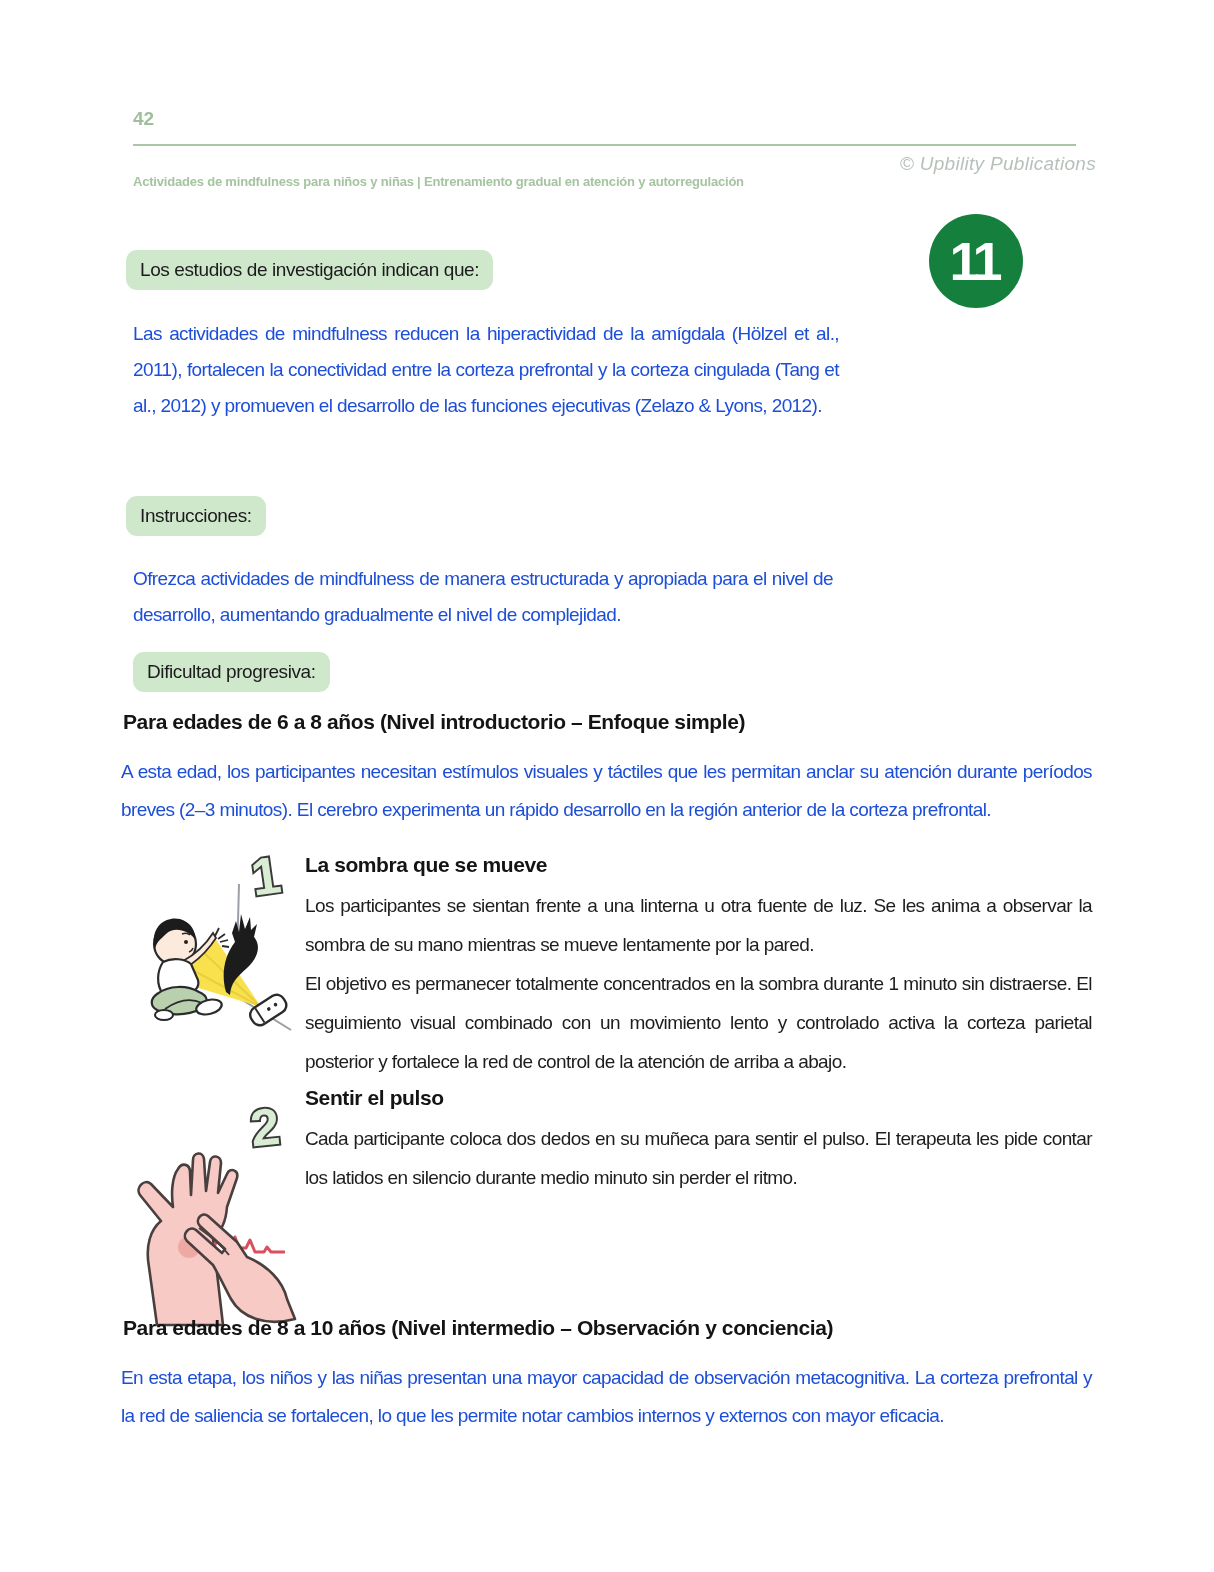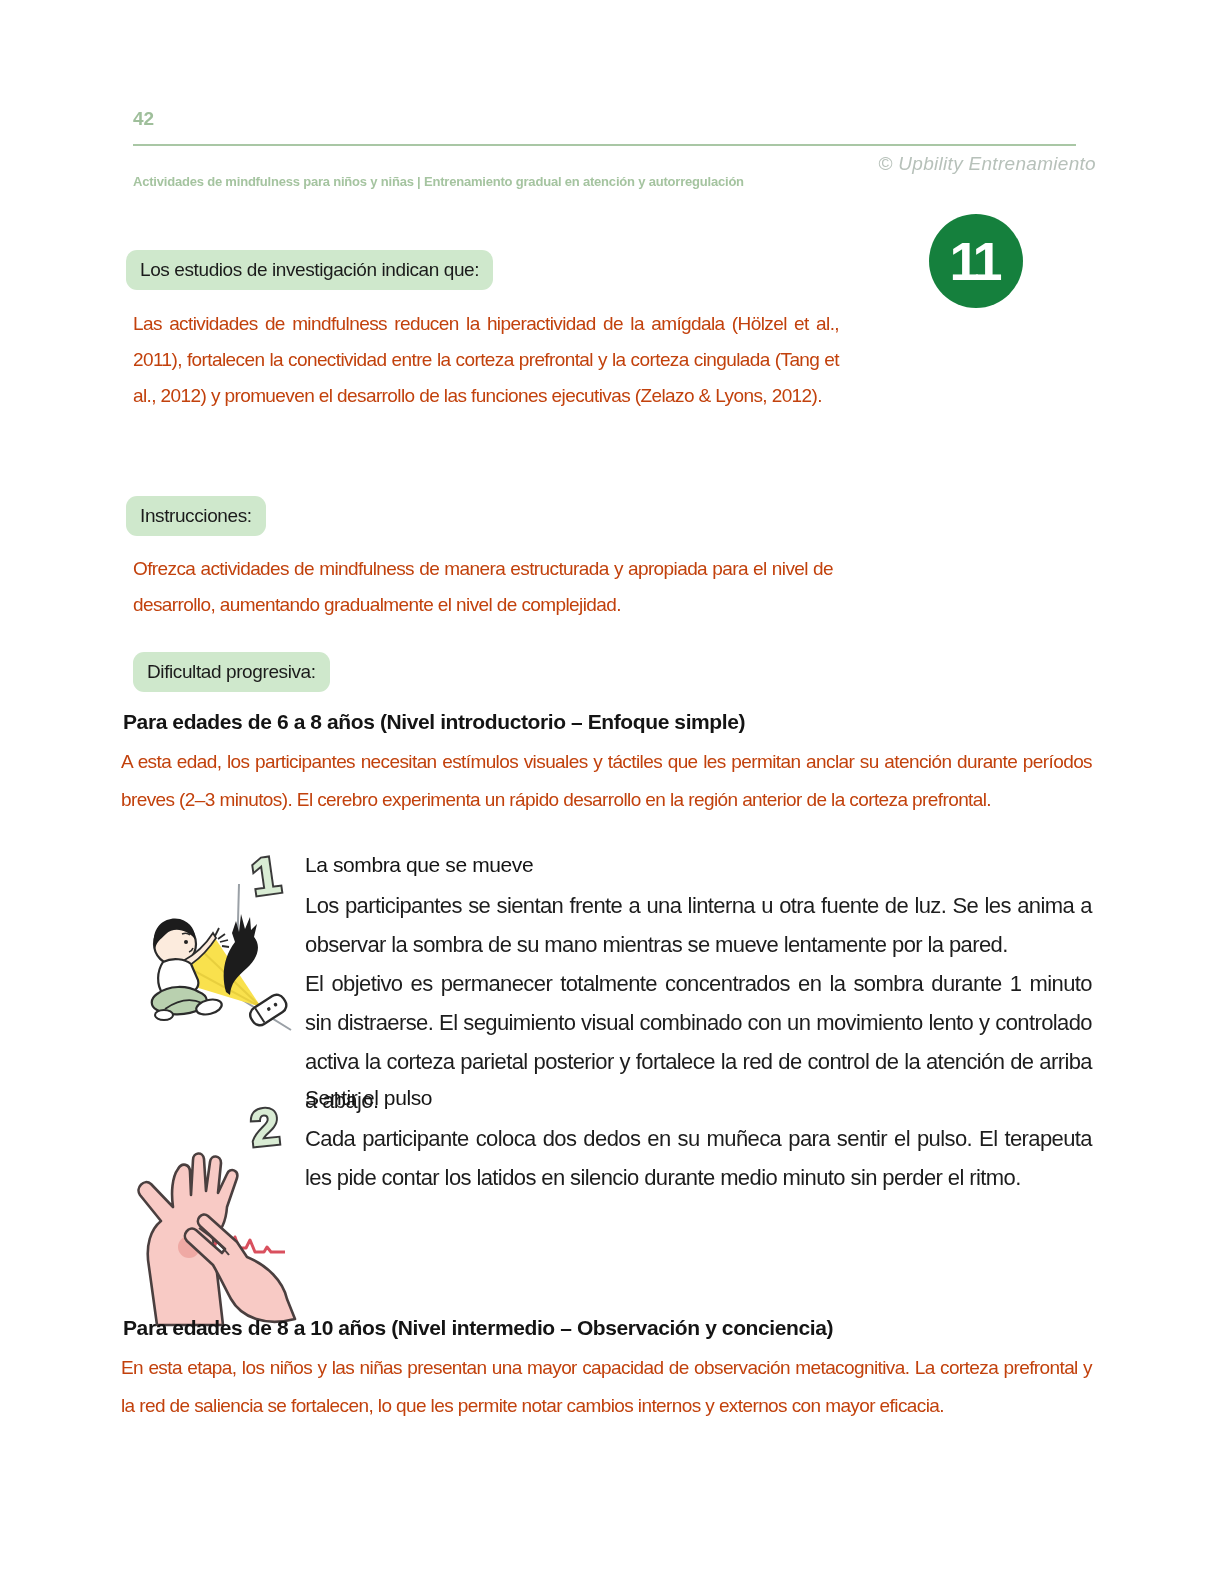--- a/index.html
+++ b/index.html
@@ -16,49 +16,49 @@
     line-height:37px;letter-spacing:-0.2px;}
   .copyright{right:142px;top:153px;font-size:19px;font-style:italic;color:#b7c1ba;letter-spacing:0.3px;}
   .badge{left:929px;top:214px;width:94px;height:94px;border-radius:50%;background:#15803d;
     color:#ffffff;display:flex;align-items:center;justify-content:center;
     font-size:54px;font-weight:bold;letter-spacing:-4px;padding-right:4px;box-sizing:border-box;}
   .pill{background:#cfe8cc;border-radius:11px;padding:9px 14px;font-size:19px;letter-spacing:-0.4px;
     color:#1b1b1b;display:inline-block;white-space:nowrap;}
   .pill-research{left:126px;top:250px;}
   .pill-instructions{left:126px;top:496px;}
   .pill-difficulty{left:133px;top:652px;}
-  .body-text{font-size:19px;letter-spacing:-0.6px;text-align:justify;color:#c2410c;}
+  .body-text{font-size:19px;letter-spacing:-0.6px;text-align:justify;color:#1d4ed8;margin-top:10px;}
   .para-research{left:133px;top:306px;width:706px;line-height:36px;}
   .para-instructions{left:133px;top:551px;width:700px;line-height:36px;}
   .level-heading{font-size:21px;font-weight:bold;letter-spacing:-0.4px;color:#141414;white-space:nowrap;}
   .level1-heading{left:123px;top:710px;}
   .level1-body{left:121px;top:743px;width:971px;line-height:38px;}
   .level2-heading{left:123px;top:1316px;}
   .level2-body{left:121px;top:1349px;width:971px;line-height:38px;}
   .activity{width:969px;}
   .activity-1{left:123px;top:850px;height:230px;}
   .activity-2{left:123px;top:1083px;height:250px;}
   .activity-num{position:absolute;}
   .activity-illus{position:absolute;}
   .activity-body{margin-left:182px;}
-  .activity-title{font-size:21px;font-weight:normal;letter-spacing:-0.4px;color:#141414;
+  .activity-title{font-size:21px;font-weight:bold;letter-spacing:-0.4px;color:#141414;
     margin:0 0 6px 0;line-height:30px;}
-  .activity-body p{margin:0;font-size:22px;letter-spacing:-0.6px;text-align:justify;line-height:39px;}
+  .activity-body p{margin:0;font-size:19px;letter-spacing:-0.6px;text-align:justify;line-height:39px;}
   .num-text{font-family:"Liberation Sans",sans-serif;font-weight:bold;}
 </style>
 </head>
 <body>
 
 <div class="page">
 
   <div class="abs page-number">42</div>
   <div class="abs rule"></div>
 
   <div class="abs doc-title">Actividades de mindfulness para niños y niñas | Entrenamiento gradual en atención y autorregulación</div>
-  <div class="abs copyright">© Upbility Entrenamiento</div>
+  <div class="abs copyright">© Upbility Publications</div>
   <div class="abs badge">11</div>
 
   <div class="abs pill pill-research">Los estudios de investigación indican que:</div>
   <div class="abs body-text para-research">Las actividades de mindfulness reducen la hiperactividad de la amígdala (Hölzel et al., 2011), fortalecen la conectividad entre la corteza prefrontal y la corteza cingulada (Tang et al., 2012) y promueven el desarrollo de las funciones ejecutivas (Zelazo &amp; Lyons, 2012).</div>
 
   <div class="abs pill pill-instructions">Instrucciones:</div>
   <div class="abs body-text para-instructions">Ofrezca actividades de mindfulness de manera estructurada y apropiada para el nivel de desarrollo, aumentando gradualmente el nivel de complejidad.</div>
 
   <div class="abs pill pill-difficulty">Dificultad progresiva:</div>
 

